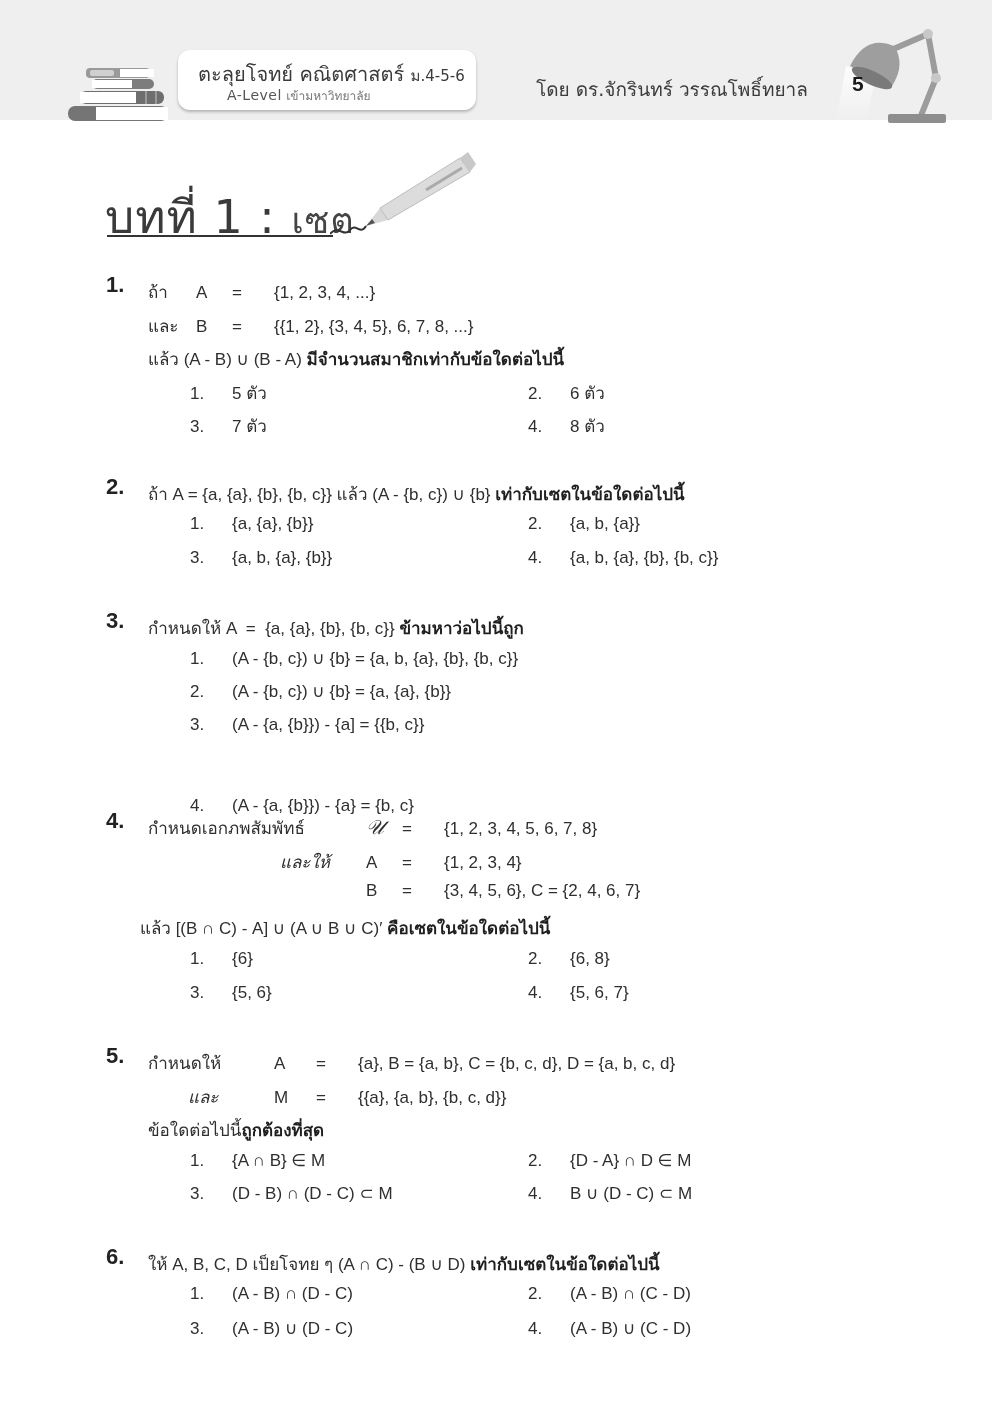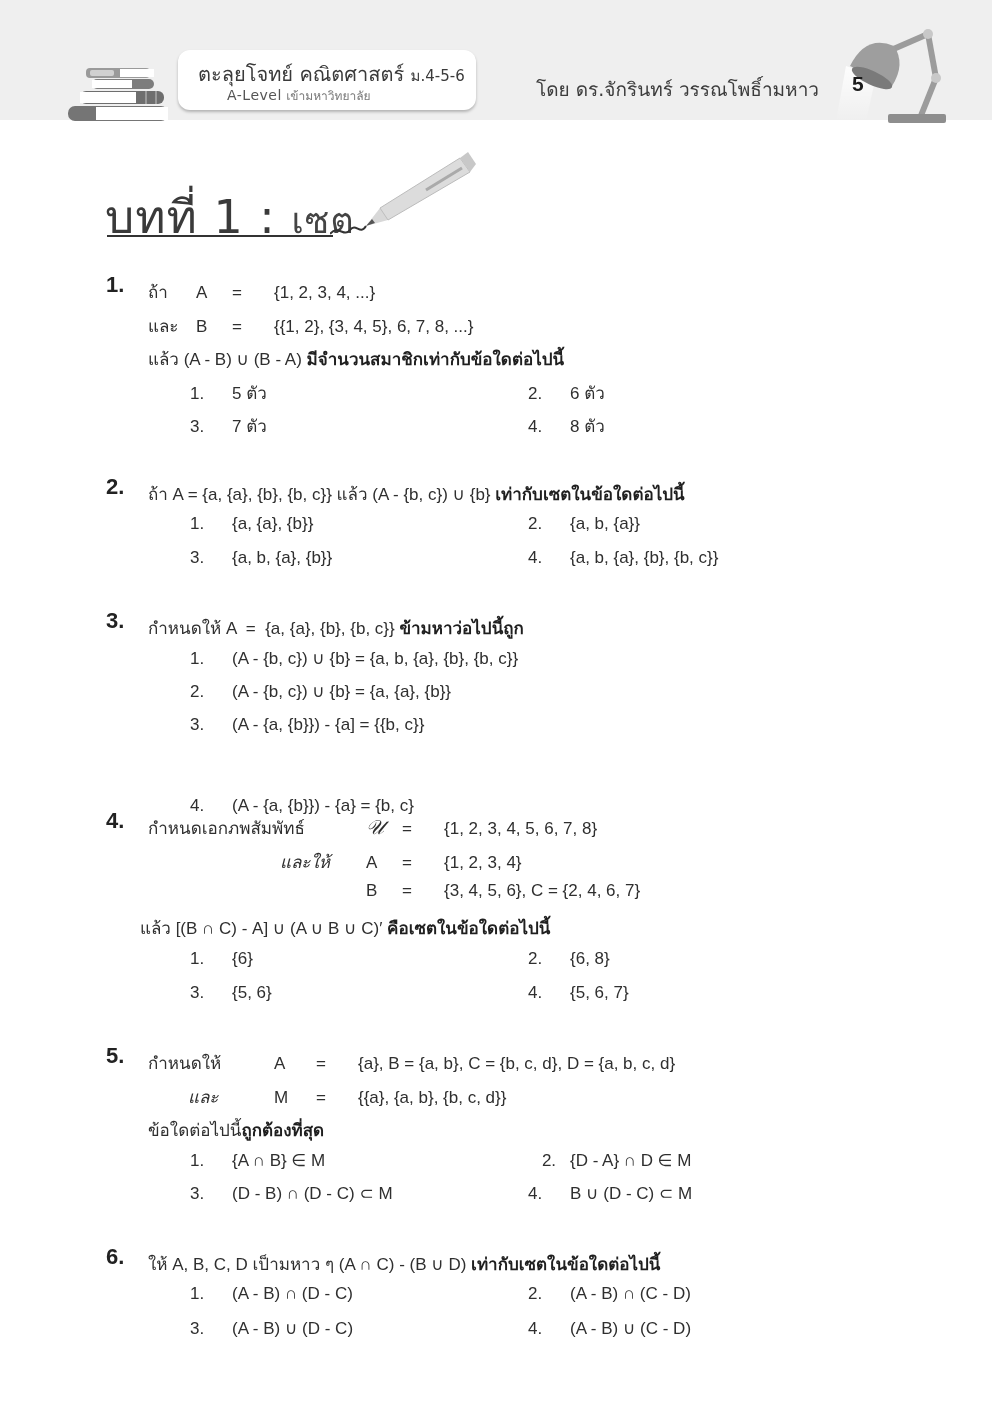--- a/index.html
+++ b/index.html
@@ -86,21 +86,21 @@
     <div class="t1">
       <span>ตะลุยโจทย์ คณิตศาสตร์</span>
       <span class="grade">ม.4-5-6</span>
     </div>
     <div class="t2">
       <b>A-Level</b>
       <span>เข้ามหาวิทยาลัย</span>
     </div>
   </div>
 
-  <div class="author">โดย ดร.จักรินทร์ วรรณโพธิ์ามหาว</div>
+  <div class="author">โดย ดร.จักรินทร์ วรรณโพธิ์ทยาล</div>
 
   <svg class="lamp" viewBox="0 0 110 98">
     <defs>
       <linearGradient id="beam" x1="0" y1="0" x2="0" y2="1">
         <stop offset="0" stop-color="#ffffff" stop-opacity="0.9"></stop>
         <stop offset="1" stop-color="#ffffff" stop-opacity="0"></stop>
       </linearGradient>
     </defs>
     <polygon points="10,40 40,50 30,95 0,95" fill="url(#beam)"></polygon>
     <line x1="46" y1="28" x2="92" y2="8" stroke="#9c9c9c" stroke-width="6"></line>
@@ -195,27 +195,27 @@
   <div class="line" style="left:42px; top:6px;">
     <span style="display:inline-block;width:126px;">กำหนดให้</span><span style="display:inline-block;width:42px;">A</span><span style="display:inline-block;width:42px;">=</span><span>{a}, B = {a, b}, C = {b, c, d}, D = {a, b, c, d}</span>
   </div>
   <div class="line" style="left:42px; top:40px;">
     <span class="it" style="display:inline-block;width:126px;padding-left:40px;box-sizing:border-box;">และ</span><span style="display:inline-block;width:42px;">M</span><span style="display:inline-block;width:42px;">=</span><span>{{a}, {a, b}, {b, c, d}}</span>
   </div>
   <div class="line" style="left:42px; top:73px;">
     <span>ข้อใดต่อไปนี้</span><b>ถูกต้องที่สุด</b>
   </div>
   <div class="opt" style="left:84px; top:107px;"><span class="n">1.</span><span>{A ∩ B} ∈ M</span></div>
-  <div class="opt" style="left:422px; top:107px;text-align:center;"><span class="n">2.</span><span>{D - A} ∩ D ∈ M</span></div>
+  <div class="opt" style="left:422px; top:107px;"><span class="n">2.</span><span>{D - A} ∩ D ∈ M</span></div>
   <div class="opt" style="left:84px; top:140px;"><span class="n">3.</span><span>(D - B) ∩ (D - C) ⊂ M</span></div>
   <div class="opt" style="left:422px; top:140px;"><span class="n">4.</span><span>B ∪ (D - C) ⊂ M</span></div>
 </div>
 
 <div class="q" style="top:1244px;">
   <div class="qnum" style="top:0;">6.</div>
   <div class="line" style="left:42px; top:6px;">
-    <span>ให้ A, B, C, D เป็ามหาว ๆ (A ∩ C) - (B ∪ D) </span><b>เท่ากับเซตในข้อใดต่อไปนี้</b>
+    <span>ให้ A, B, C, D เป็ยโจทย ๆ (A ∩ C) - (B ∪ D) </span><b>เท่ากับเซตในข้อใดต่อไปนี้</b>
   </div>
   <div class="opt" style="left:84px; top:40px;"><span class="n">1.</span><span>(A - B) ∩ (D - C)</span></div>
   <div class="opt" style="left:422px; top:40px;"><span class="n">2.</span><span>(A - B) ∩ (C - D)</span></div>
   <div class="opt" style="left:84px; top:74px;"><span class="n">3.</span><span>(A - B) ∪ (D - C)</span></div>
   <div class="opt" style="left:422px; top:74px;"><span class="n">4.</span><span>(A - B) ∪ (C - D)</span></div>
 </div>
 
 </body></html>

